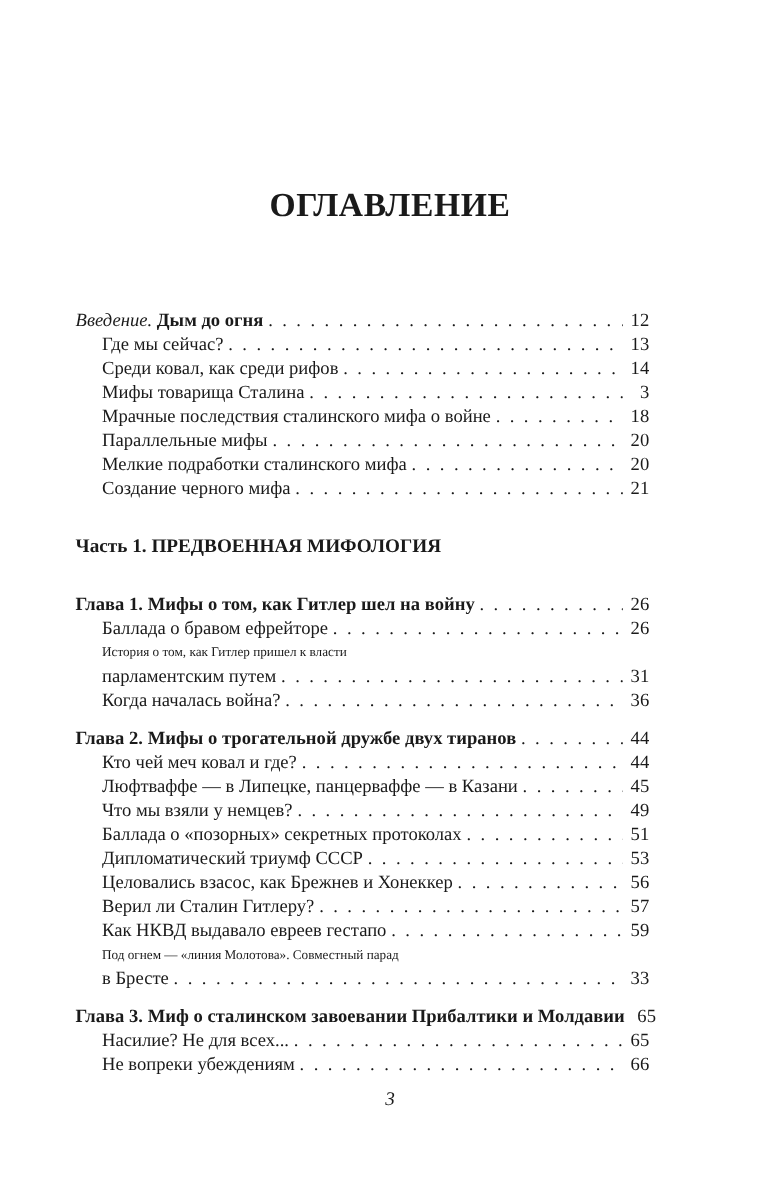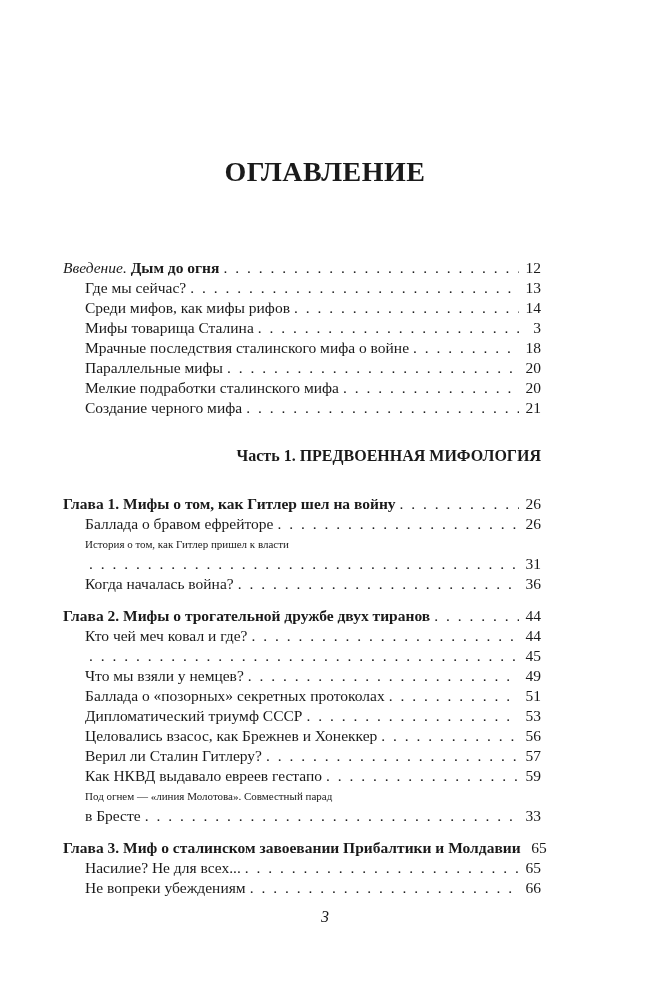--- a/index.html
+++ b/index.html
@@ -10,21 +10,21 @@
   .toc { position: absolute; left: 63px; width: 478px; top: 258px; }
   .row { display: flex; align-items: center; font-size: 15.5px; line-height: 20px; height: 20px; }
   .row.sub { padding-left: 22px; }
   .row .label { white-space: nowrap; }
   .row .dots { flex: 1; overflow: hidden; white-space: nowrap; margin: 0 4px 0 4px; letter-spacing: 6px; }
   .row .dots::before { content: ". . . . . . . . . . . . . . . . . . . . . . . . . . . . . . . . . . . . . . . . . . . . . . . . . . . . . . . . . . . . . . . . . . . . . . . . . ."; letter-spacing: 2px; }
   .row .page { white-space: nowrap; min-width: 18px; text-align: right; }
   .row.bold .label { font-weight: bold; }
   .cont { font-size: 11px; line-height: 20px; height: 20px; padding-left: 22px; white-space: nowrap; }
   .ital { font-style: italic; font-weight: normal; }
-  .part { text-align: right; font-weight: bold; font-size: 16px; height: 20px; line-height: 20px; }
+  .part { text-align: left; font-weight: bold; font-size: 16px; height: 20px; line-height: 20px; }
   .gap-sm { height: 12px; }
   .gap-md { height: 28px; }
   .folio { position: absolute; top: 908px; left: 0; width: 650px; text-align: center;
            font-style: italic; font-size: 16px; }
 </style>
 </head>
 <body>
 
 <div class="title">ОГЛАВЛЕНИЕ</div>
 
@@ -34,21 +34,21 @@
     <span class="label"><span class="ital">Введение.</span> <span>Дым до огня</span></span>
     <span class="dots"></span>
     <span class="page">12</span>
   </div>
   <div class="row sub">
       <span class="label">Где мы сейчас?</span>
       <span class="dots"></span>
       <span class="page">13</span>
     </div>
   <div class="row sub">
-      <span class="label">Среди мифов, как мифы рифов</span>
+      <span class="label">Среди ковал, как среди рифов</span>
       <span class="dots"></span>
       <span class="page">14</span>
     </div>
   <div class="row sub">
       <span class="label">Мифы товарища Сталина</span>
       <span class="dots"></span>
       <span class="page">3</span>
     </div>
   <div class="row sub">
       <span class="label">Мрачные последствия сталинского мифа о войне</span>
@@ -80,20 +80,21 @@
       <span class="dots"></span>
       <span class="page">26</span>
     </div>
   <div class="row sub">
       <span class="label">Баллада о бравом ефрейторе</span>
       <span class="dots"></span>
       <span class="page">26</span>
     </div>
   <div class="cont">История о том, как Гитлер пришел к власти</div>
   <div class="row sub">
+      <span class="label">парламентским путем</span>
       <span class="dots"></span>
       <span class="page">31</span>
     </div>
   <div class="row sub">
       <span class="label">Когда началась война?</span>
       <span class="dots"></span>
       <span class="page">36</span>
     </div>
 
   <div class="gap-sm"></div>
@@ -102,20 +103,21 @@
       <span class="label">Глава 2. Мифы о трогательной дружбе двух тиранов</span>
       <span class="dots"></span>
       <span class="page">44</span>
     </div>
   <div class="row sub">
       <span class="label">Кто чей меч ковал и где?</span>
       <span class="dots"></span>
       <span class="page">44</span>
     </div>
   <div class="row sub">
+      <span class="label">Люфтваффе — в Липецке, панцерваффе — в Казани</span>
       <span class="dots"></span>
       <span class="page">45</span>
     </div>
   <div class="row sub">
       <span class="label">Что мы взяли у немцев?</span>
       <span class="dots"></span>
       <span class="page">49</span>
     </div>
   <div class="row sub">
       <span class="label">Баллада о «позорных» секретных протоколах</span>

